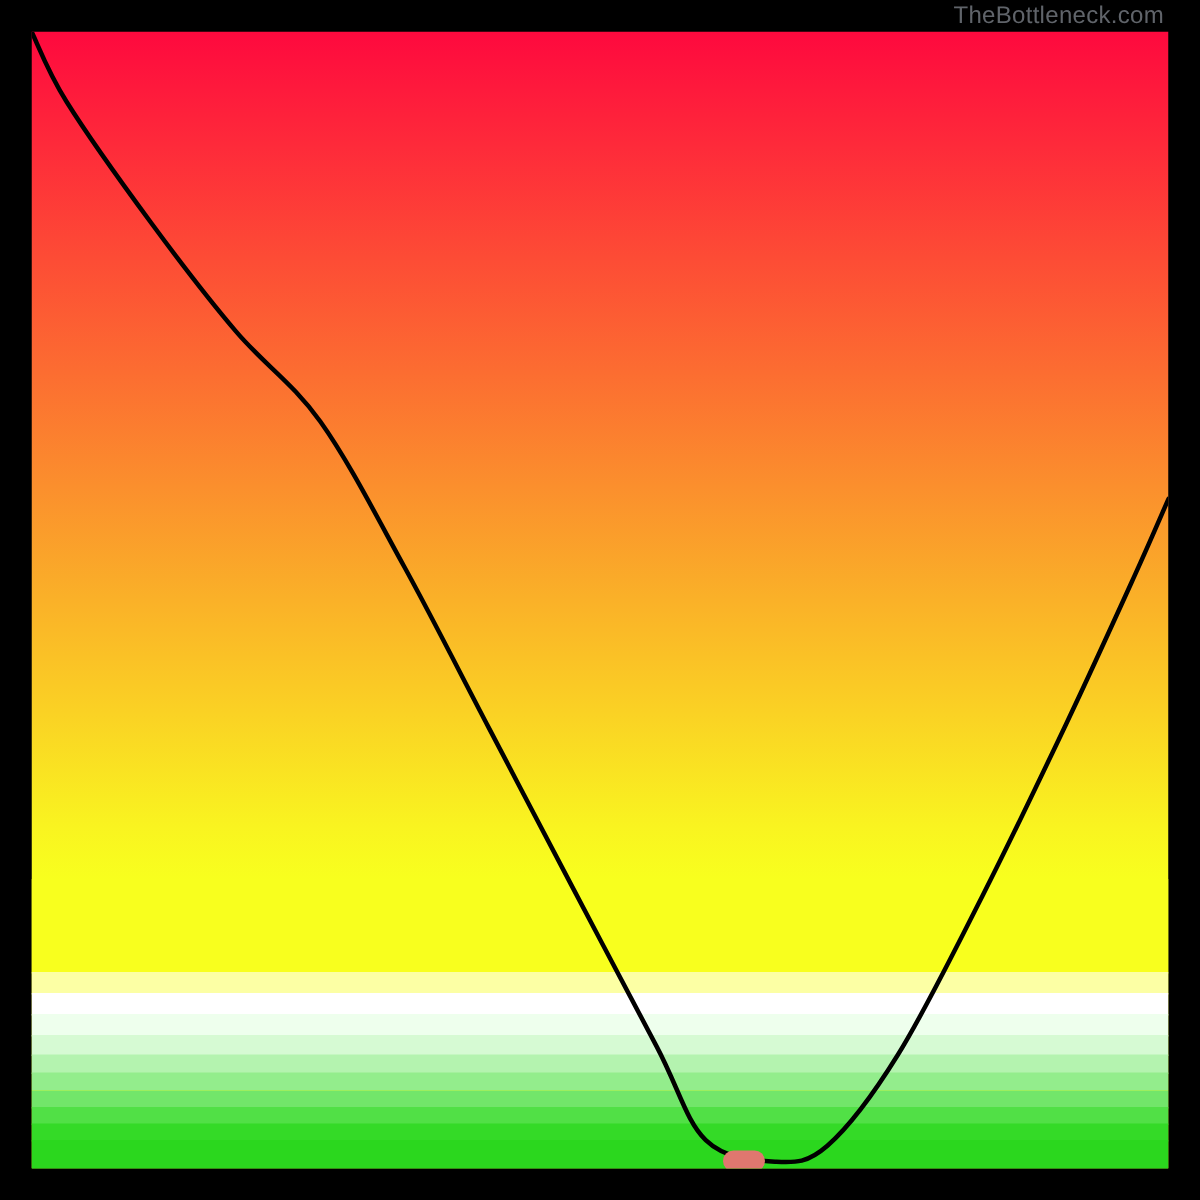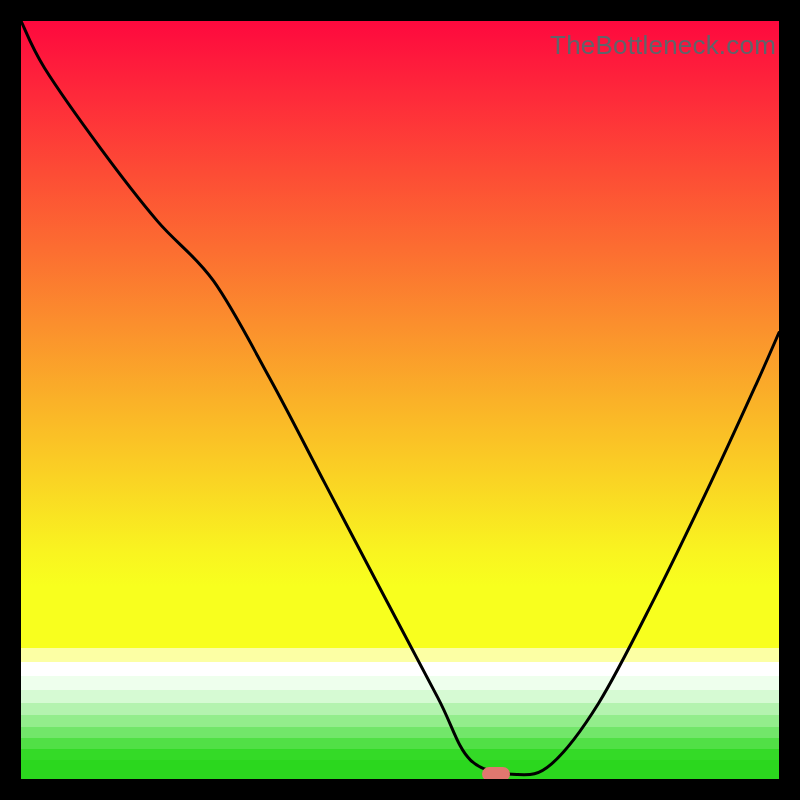--- a/index.html
+++ b/index.html
@@ -41,23 +41,22 @@
     position: absolute;
     background: #e0776f;
     border-radius: 9px;
   }
   .watermark {
     position: absolute;
     top: 2px;
     right: 24px;
     color: #60646a;
     font-family: Arial, Helvetica, sans-serif;
-    font-size: 26px;
+    font-size: 16px;
     letter-spacing: 0.2px;
-    margin-top: 28px;
   }
 </style>
 </head>
 <body>
 
 <div class="frame">
 
   <div class="plot" id="plot" style="left: 21px; top: 21px; width: 758px; height: 758px;">
     <div class="gradient" id="gradient" style="background: linear-gradient(rgb(254, 9, 62) 0%, rgb(254, 42, 58) 10%, rgb(253, 76, 53) 20%, rgb(252, 109, 49) 30%, rgb(251, 143, 45) 40%, rgb(250, 177, 40) 50%, rgb(250, 210, 36) 60%, rgb(249, 244, 32) 70%, rgb(248, 255, 30) 74.6%, rgb(248, 255, 30) 100%);"></div>
     <div id="bands">

